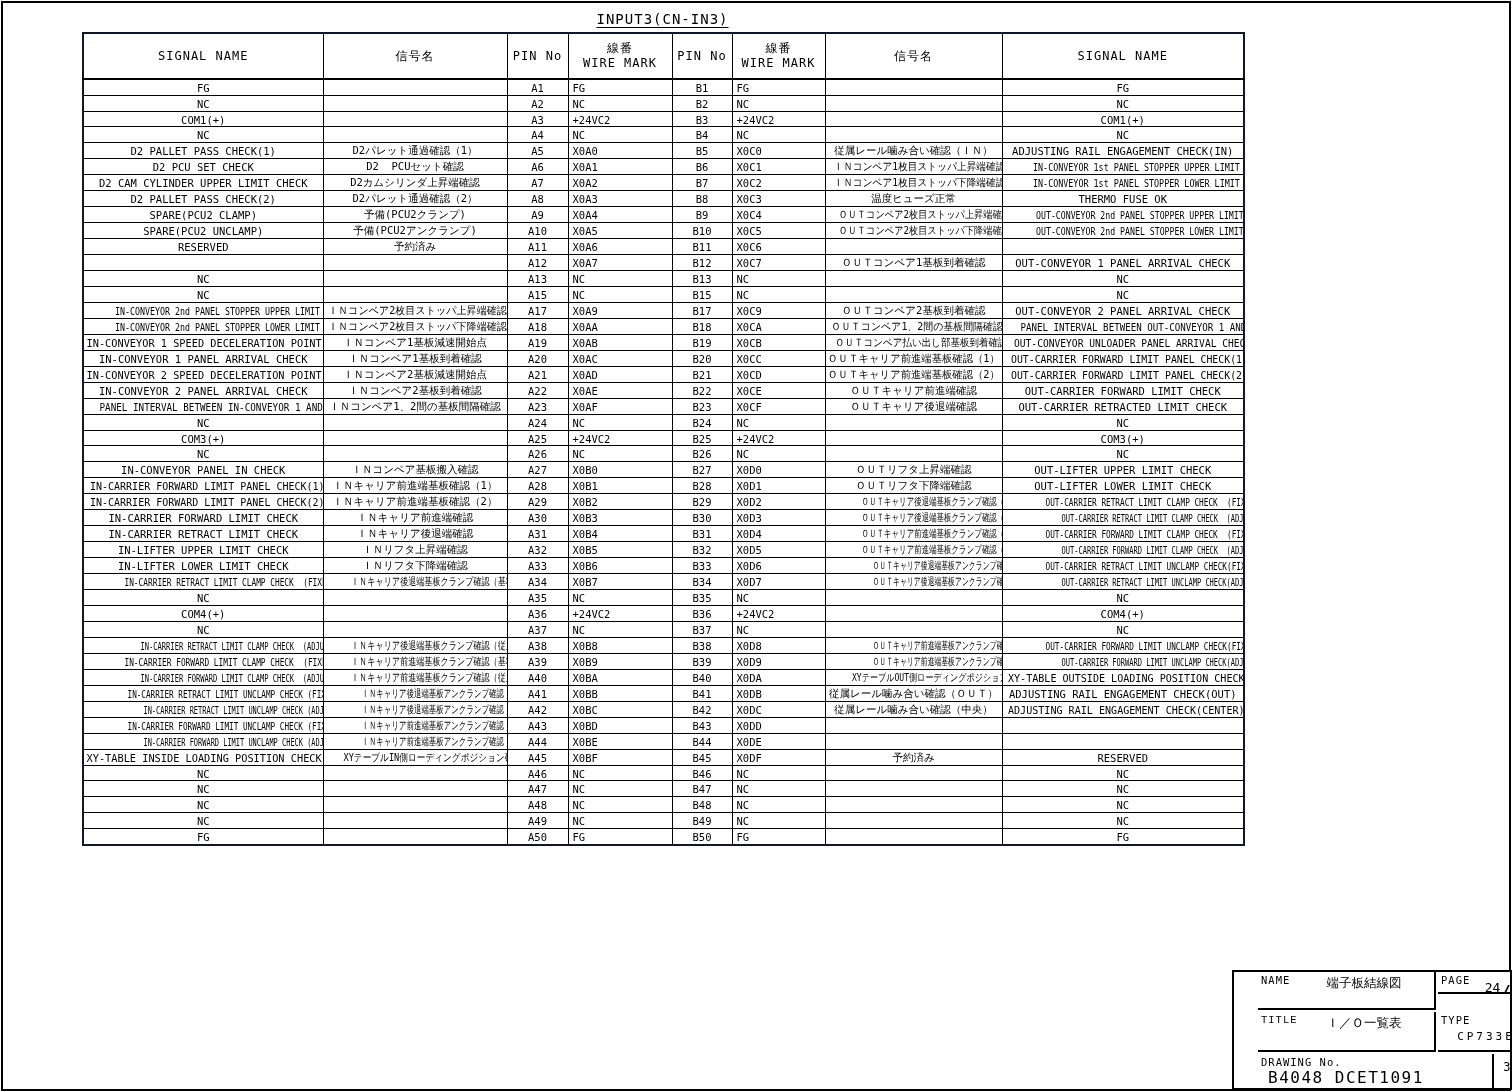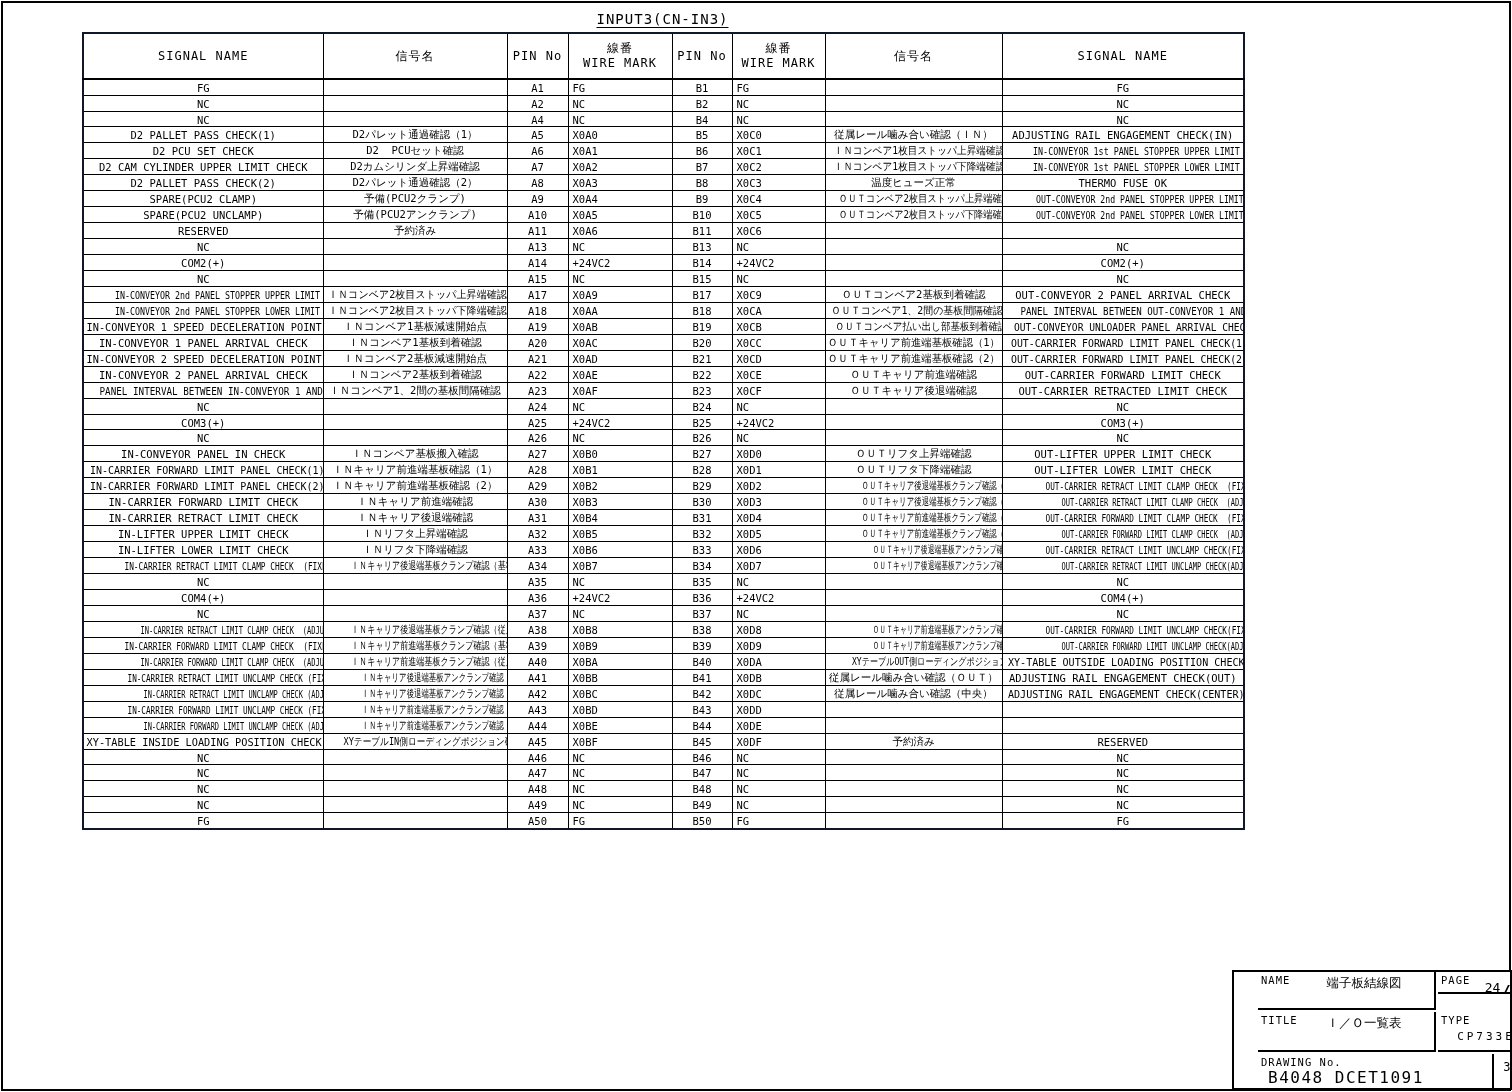--- a/index.html
+++ b/index.html
@@ -37,21 +37,21 @@
   .txt { display:inline-block; white-space:pre; vertical-align:middle; line-height:normal; }
   .wm-head span { display:block; line-height:15px; letter-spacing:1px; }
   
   .title-block {
     position:absolute; left:1232px; top:970px; width:276px; height:116px;
     border:2px solid #000; background:#fff;
   }
   .tb-cell { position:absolute; box-sizing:border-box; overflow:hidden;margin-left:24px; }
   .tb-name    { left:0;   top:0;    width:178px; height:38px; border-right:2px solid #000; border-bottom:2px solid #000; }
   .tb-page    { left:180px; top:0;  width:96px;  height:22px; border-bottom:2px solid #000; }
-  .tb-title   { left:0;   top:40px; width:178px; height:40px; border-right:2px solid #000; border-bottom:2px solid #000; }
+  .tb-title   { left:0;   top:40px; width:178px; height:40px; border-right:2px solid #000; border-bottom:2px solid #000;font-family:Liberation Mono, monospace; }
   .tb-type    { left:180px; top:40px; width:96px; height:40px; border-bottom:2px solid #000; }
   .tb-drawing { left:0;   top:82px; width:236px; height:34px; border-right:2px solid #000;text-align:center; }
   .tb-sheet   { left:238px; top:82px; width:38px; height:34px; }
   .tb-label { position:absolute; top:2px; left:3px; font-size:10.5px; letter-spacing:1px; }
   .tb-line1 { position:absolute; top:3px;  left:40px; right:4px; text-align:center; font-size:12.5px; }
   .tb-line2 { position:absolute; top:36px; left:0; right:0; text-align:center; font-size:17px; }
   .tb-type-value { position:absolute; top:18px; left:0; right:0; text-align:center; font-size:11px; letter-spacing:3px; }
   .tb-drawing-value { position:absolute; top:14px; left:10px; font-size:16px; letter-spacing:1.5px; }
   .frac { display:inline-flex; align-items:center; font-size:13px; }
   .frac .fr-n { transform:translateY(-5px); }
@@ -112,20 +112,30 @@
         <td class="center"><span class="txt">NC</span></td>
         <td class="center"><span class="txt"></span></td>
         <td class="center"><span class="txt">A2</span></td>
         <td class="left"><span class="txt">NC</span></td>
         <td class="center"><span class="txt">B2</span></td>
         <td class="left"><span class="txt">NC</span></td>
         <td class="center"><span class="txt"></span></td>
         <td class="center"><span class="txt">NC</span></td>
       </tr>
       <tr>
+        <td class="center"><span class="txt">COM1(+)</span></td>
+        <td class="center"><span class="txt"></span></td>
+        <td class="center"><span class="txt">A3</span></td>
+        <td class="left"><span class="txt">+24VC2</span></td>
+        <td class="center"><span class="txt">B3</span></td>
+        <td class="left"><span class="txt">+24VC2</span></td>
+        <td class="center"><span class="txt"></span></td>
+        <td class="center"><span class="txt">COM1(+)</span></td>
+      </tr>
+      <tr>
         <td class="center"><span class="txt">NC</span></td>
         <td class="center"><span class="txt"></span></td>
         <td class="center"><span class="txt">A4</span></td>
         <td class="left"><span class="txt">NC</span></td>
         <td class="center"><span class="txt">B4</span></td>
         <td class="left"><span class="txt">NC</span></td>
         <td class="center"><span class="txt"></span></td>
         <td class="center"><span class="txt">NC</span></td>
       </tr>
       <tr>
@@ -192,38 +202,38 @@
         <td class="center"><span class="txt">RESERVED</span></td>
         <td class="center"><span class="txt">予約済み</span></td>
         <td class="center"><span class="txt">A11</span></td>
         <td class="left"><span class="txt">X0A6</span></td>
         <td class="center"><span class="txt">B11</span></td>
         <td class="left"><span class="txt">X0C6</span></td>
         <td class="center"><span class="txt"></span></td>
         <td class="center"><span class="txt"></span></td>
       </tr>
       <tr>
+        <td class="center"><span class="txt"></span></td>
+        <td class="center"><span class="txt"></span></td>
+        <td class="center"><span class="txt">A12</span></td>
+        <td class="left"><span class="txt">X0A7</span></td>
+        <td class="center"><span class="txt">B12</span></td>
+        <td class="left"><span class="txt">X0C7</span></td>
+        <td class="center"><span class="txt">ＯＵＴコンベア1基板到着確認</span></td>
+        <td class="center"><span class="txt">OUT-CONVEYOR 1 PANEL ARRIVAL CHECK</span></td>
+      </tr>
+      <tr>
         <td class="center"><span class="txt">NC</span></td>
         <td class="center"><span class="txt"></span></td>
         <td class="center"><span class="txt">A13</span></td>
         <td class="left"><span class="txt">NC</span></td>
         <td class="center"><span class="txt">B13</span></td>
         <td class="left"><span class="txt">NC</span></td>
         <td class="center"><span class="txt"></span></td>
         <td class="center"><span class="txt">NC</span></td>
-      </tr>
-      <tr>
-        <td class="center"><span class="txt">COM2(+)</span></td>
-        <td class="center"><span class="txt"></span></td>
-        <td class="center"><span class="txt">A14</span></td>
-        <td class="left"><span class="txt">+24VC2</span></td>
-        <td class="center"><span class="txt">B14</span></td>
-        <td class="left"><span class="txt">+24VC2</span></td>
-        <td class="center"><span class="txt"></span></td>
-        <td class="center"><span class="txt">COM2(+)</span></td>
       </tr>
       <tr>
         <td class="center"><span class="txt">NC</span></td>
         <td class="center"><span class="txt"></span></td>
         <td class="center"><span class="txt">A15</span></td>
         <td class="left"><span class="txt">NC</span></td>
         <td class="center"><span class="txt">B15</span></td>
         <td class="left"><span class="txt">NC</span></td>
         <td class="center"><span class="txt"></span></td>
         <td class="center"><span class="txt">NC</span></td>

